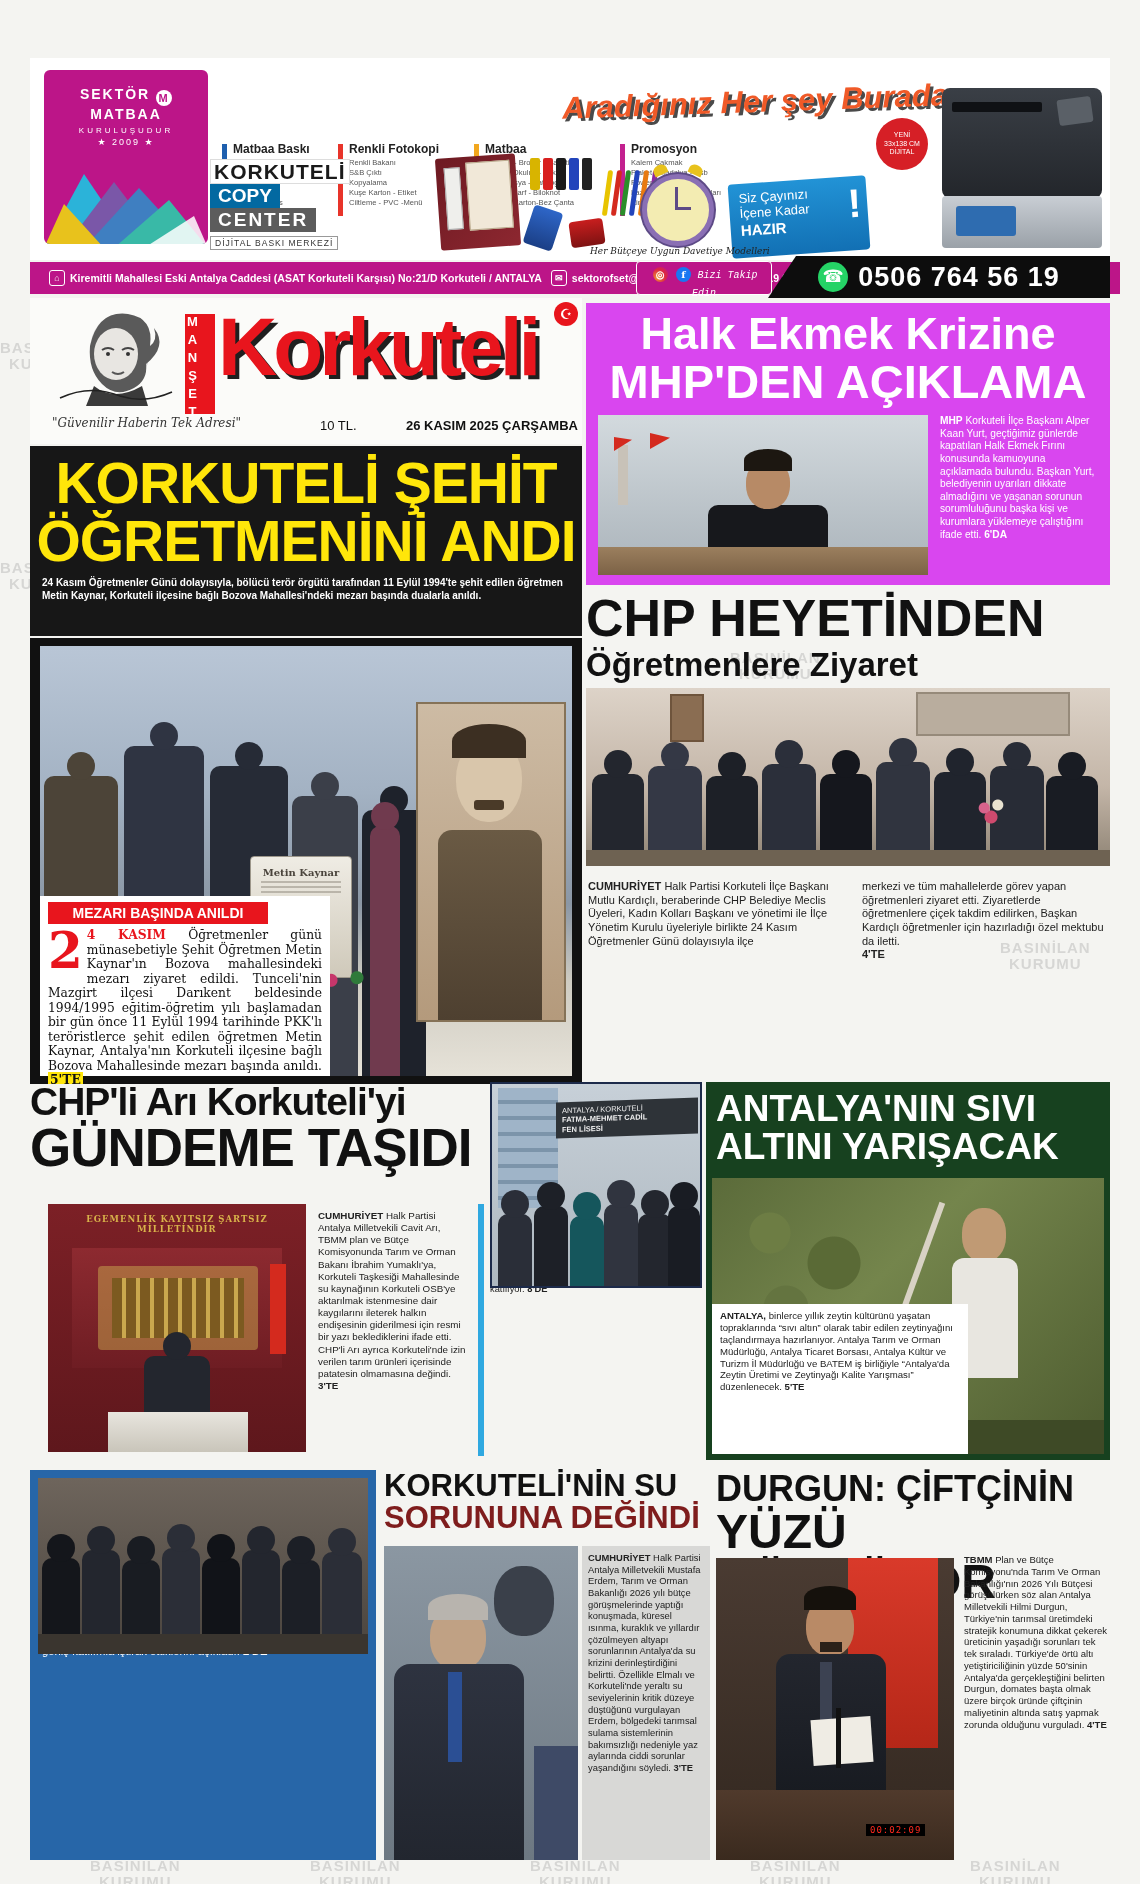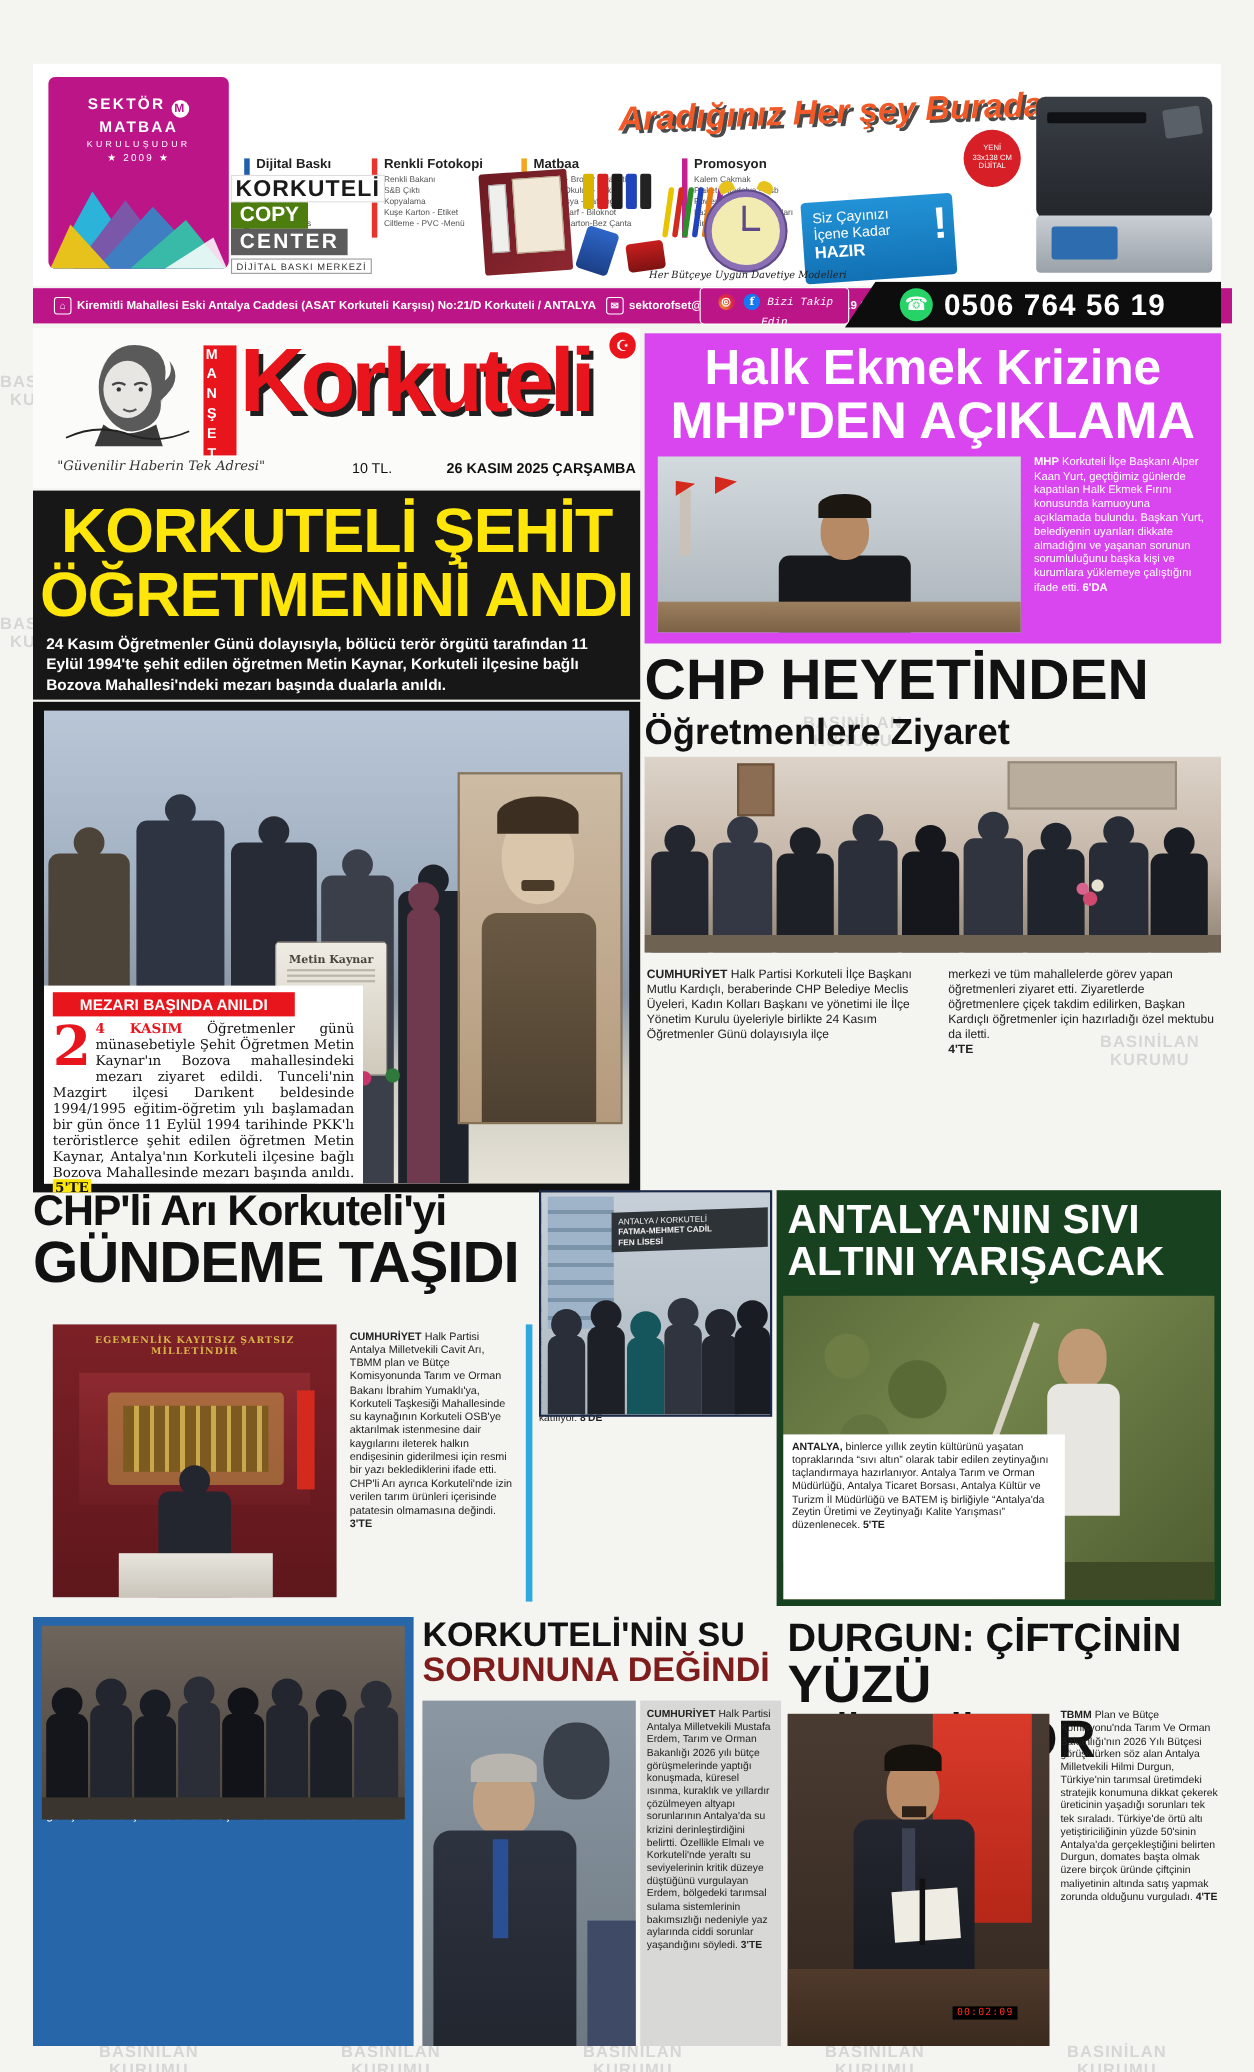--- a/index.html
+++ b/index.html
@@ -13,21 +13,21 @@
   .logoBrand{font-size:14px;font-weight:bold;letter-spacing:2px;margin-top:16px;}
   .logoGear{display:inline-block;width:16px;height:16px;background:#fff;border-radius:50%;color:#bc1588;font-size:11px;line-height:16px;font-weight:bold;vertical-align:-3px;}
   .logoSub{font-size:8px;letter-spacing:3px;margin-top:4px;}
   .logoYear{font-size:9px;letter-spacing:2px;margin-top:2px;}
   .fan{position:absolute;bottom:-4px;left:0;width:100%;height:84px;}
   .svc{position:absolute;top:84px;}
   .svcBar{position:absolute;left:0;top:2px;width:5px;height:72px;}
   .svcTitle{margin-left:11px;font-size:12px;font-weight:bold;color:#222;}
   .svcItems{margin-left:11px;font-size:7.6px;color:#555;line-height:1.32;margin-top:2px;}
   .ccL1{font-size:21px;font-weight:bold;color:#1a1a1a;letter-spacing:1px;background:#fff;padding:0 3px;border:1px solid #ddd;}
-  .ccL2{font-size:19px;font-weight:bold;color:#fff;background:#4d7c0f;padding:1px 8px;display:inline-block;}
+  .ccL2{font-size:19px;font-weight:bold;color:#fff;background:#0369a1;padding:1px 8px;display:inline-block;}
   .ccL3{font-size:19px;font-weight:bold;color:#fff;background:#5c5c5c;padding:1px 8px;display:inline-block;letter-spacing:2px;}
   .ccL4{font-size:8.5px;color:#333;border:1px solid #999;padding:1px 4px;display:inline-block;margin-top:3px;letter-spacing:1px;}
   .slogan{font-size:31px;font-weight:bold;font-style:italic;color:#f05a28;text-shadow:3px 3px 0 #4a4a4a;transform:rotate(-2deg);white-space:nowrap;}
   .teaRib{background:linear-gradient(#2293d6,#1270b4);color:#fff;transform:rotate(-4deg);border-radius:4px;padding:8px 10px;line-height:1.15;}
   .teaRib .t1{font-size:13px;}
   .teaRib .t3{font-size:15px;font-weight:bold;}
   .teaBang{font-size:40px;font-weight:bold;color:#fff;position:absolute;right:6px;top:4px;}
   .badge{background:#d61f26;border-radius:50%;color:#fff;text-align:center;font-size:7px;line-height:1.2;display:flex;flex-direction:column;justify-content:center;box-shadow:0 0 0 2px #fff;}
   .davetiye{font-family:"DejaVu Serif",serif;font-style:italic;font-size:9px;color:#222;}
   
@@ -40,21 +40,21 @@
   .waIco{width:30px;height:30px;border-radius:50%;background:#25d366;color:#fff;text-align:center;line-height:30px;font-size:17px;margin-right:10px;}
   .phoneNum{font-size:27px;font-weight:bold;letter-spacing:1px;}
   
   .manset{background:#e8151d;color:#fff;writing-mode:vertical-lr;text-orientation:upright;font-weight:bold;font-size:13px;letter-spacing:3px;text-align:center;}
   .paperTitle{font-size:82px;font-weight:bold;color:#e8151d;letter-spacing:-4px;text-shadow:4px 4px 0 #1f1f1f;white-space:nowrap;line-height:1;text-align:right;}
   .tagline{font-family:"DejaVu Serif",serif;font-style:italic;font-size:12px;color:#333;}
   .dateline{font-size:13px;color:#111;}
   
   .leadBox{background:#171717;color:#ffe60a;text-align:center;}
   .leadH{font-size:57px;font-weight:bold;letter-spacing:-1px;line-height:1.02;}
-  .leadSub{color:#fff;font-size:14px;font-weight:bold;text-align:left;line-height:1.3;padding:6px 12px 0 12px;}
+  .leadSub{color:#fff;font-size:10px;font-weight:bold;text-align:left;line-height:1.3;padding:6px 12px 0 12px;}
   .tagRed{background:#e8151d;color:#fff;font-weight:bold;font-size:14px;text-align:center;padding:3px 0;}
   .leadBody{font-family:"DejaVu Serif",serif;font-size:12.3px;color:#111;text-align:justify;line-height:1.18;font-weight:500;}
   .dropcap{float:left;font-size:50px;line-height:.85;color:#e8151d;font-weight:bold;font-family:"DejaVu Serif",serif;margin:2px 4px 0 0;}
   .refY{background:#ffe60a;font-weight:bold;padding:0 2px;}
   .refB{font-weight:bold;}
   
   .bodyS{font-size:10.5px;color:#222;line-height:1.24;text-align:left;}
   .lead-strong{font-weight:bold;}
   
   .redBox{background:#d946ef;color:#fff;}
@@ -147,21 +147,21 @@
         <polygon points="20,84 120,84 70,18" fill="#7a57a8"></polygon>
         <polygon points="40,84 150,84 95,24" fill="#3f7fc1"></polygon>
         <polygon points="0,84 60,84 20,40" fill="#e8c21c"></polygon>
         <polygon points="70,84 164,84 125,36" fill="#39b9a7"></polygon>
         <polygon points="100,84 164,84 150,52" fill="#ffffff" opacity="0.85"></polygon>
       </svg>
     </div>
 
     <div class="svc" style="left:192px;width:110px">
       <div class="svcBar" style="background:#1e5fae"></div>
-      <div class="svcTitle">Dijital Baskı</div>
+      <div class="svcTitle">Matbaa Baskı</div>
       <div class="svcItems">
         <div>Fotoğraf Baskı</div>
         <div>Branda</div>
         <div>Mesh Branda</div>
         <div>Folyo Baskı</div>
         <div>Poster Canvas</div>
       </div>
     </div>
     <div class="svc" style="left:308px;width:130px">
       <div class="svcBar" style="background:#e8342a"></div>

